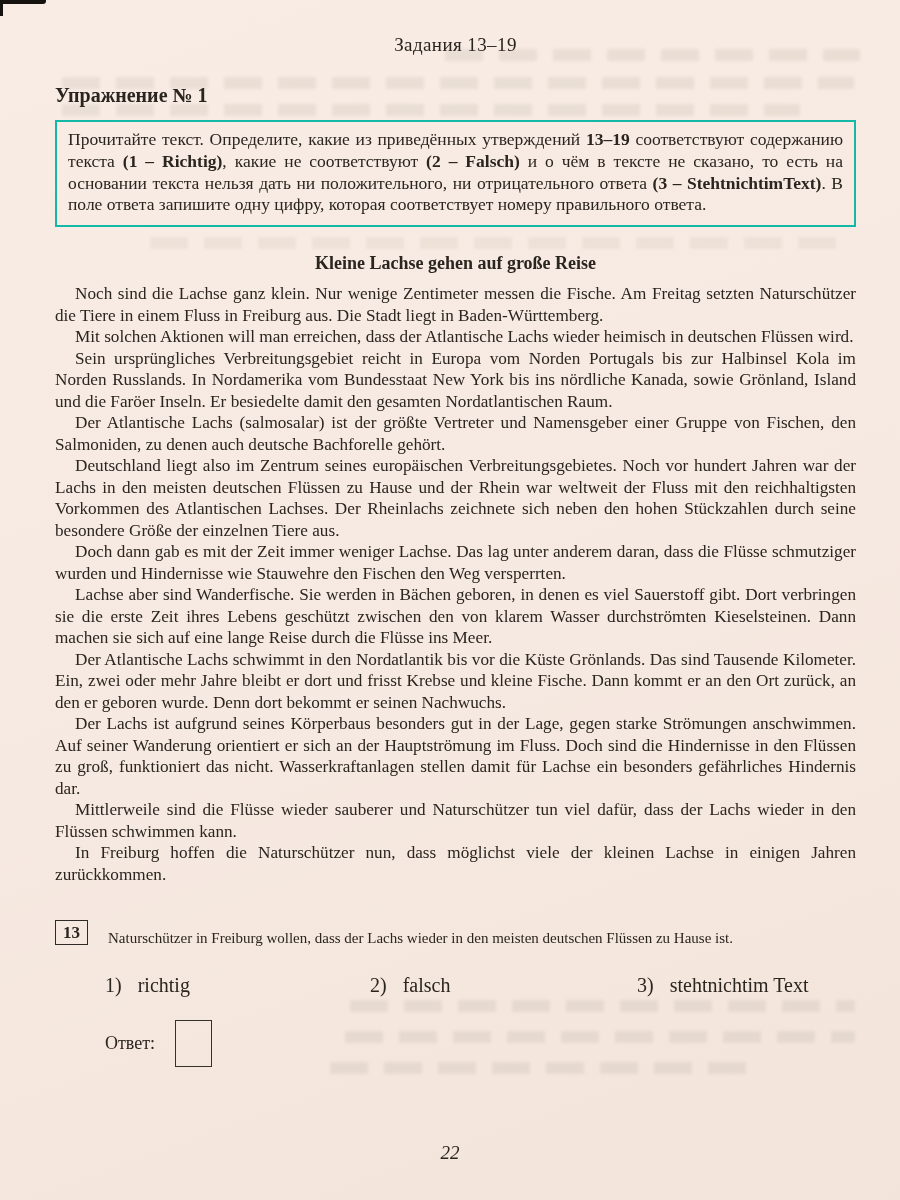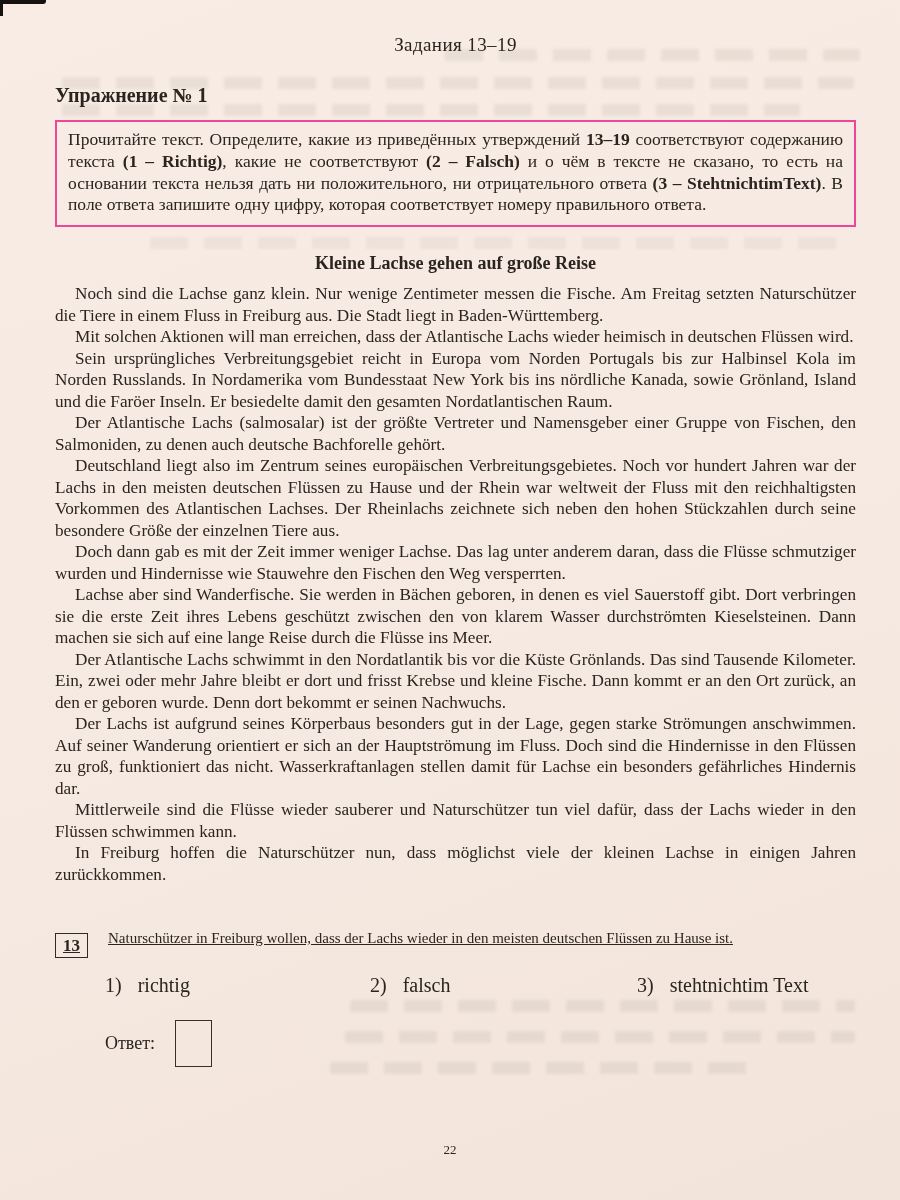--- a/index.html
+++ b/index.html
@@ -40,39 +40,39 @@
   h1.tasks-header {
     margin: 0; text-align: center;
     font-size: 19px; font-weight: normal; letter-spacing: 0.4px;
   }
   h2.exercise-title {
     margin: 28px 0 0 0;
     font-size: 20px; font-weight: bold;
   }
   .instruction-box {
     margin-top: 13px;
-    border: 2px solid #ec4899;
+    border: 2px solid #14b8a6;
     padding: 7px 11px 9px 11px;
     font-size: 17.5px; line-height: 21.8px;
     text-align: justify;
   }
   .instruction-box b { font-weight: bold; white-space: nowrap; }
 
   h3.article-title {
     margin: 26px 0 9px 0; text-align: center;
     font-size: 18px; font-weight: bold;
   }
   .article p {
     margin: 0; text-indent: 20px;
     font-size: 17.2px; line-height: 21.5px;
     text-align: justify;
   }
 
   .question { margin-top: 34px; }
-  .qrow { display: flex; align-items: flex-end; text-decoration: underline; }
+  .qrow { display: flex; align-items: flex-start; }
   .qnum {
     flex: 0 0 auto;
     border: 1.5px solid #2e2a26;
     font-weight: bold; font-size: 17px;
     padding: 0 7px; line-height: 23px;
     margin-right: 12px; margin-top: 1px;
   }
   .qtext {
     margin: 8px; font-size: 15px; line-height: 23px;
     text-align: left;
@@ -87,21 +87,21 @@
   .answer-box {
     display: inline-block; box-sizing: border-box;
     width: 37px; height: 47px; margin-left: 20px;
     border: 1.5px solid #35302a;
     font-size: 20px; text-align: center; line-height: 45px;
     background: transparent;
   }
 
   .page-number {
     position: absolute; left: 0; top: 1142px; width: 900px;
-    text-align: center; font-size: 13px;
+    text-align: center; font-size: 19px; font-style: italic;
   }
 </style>
 </head>
 <body>
 
 <div id="page">
 
   <div class="scan-edge scan-edge-top"></div>
   <div class="scan-edge scan-edge-left"></div>
 

